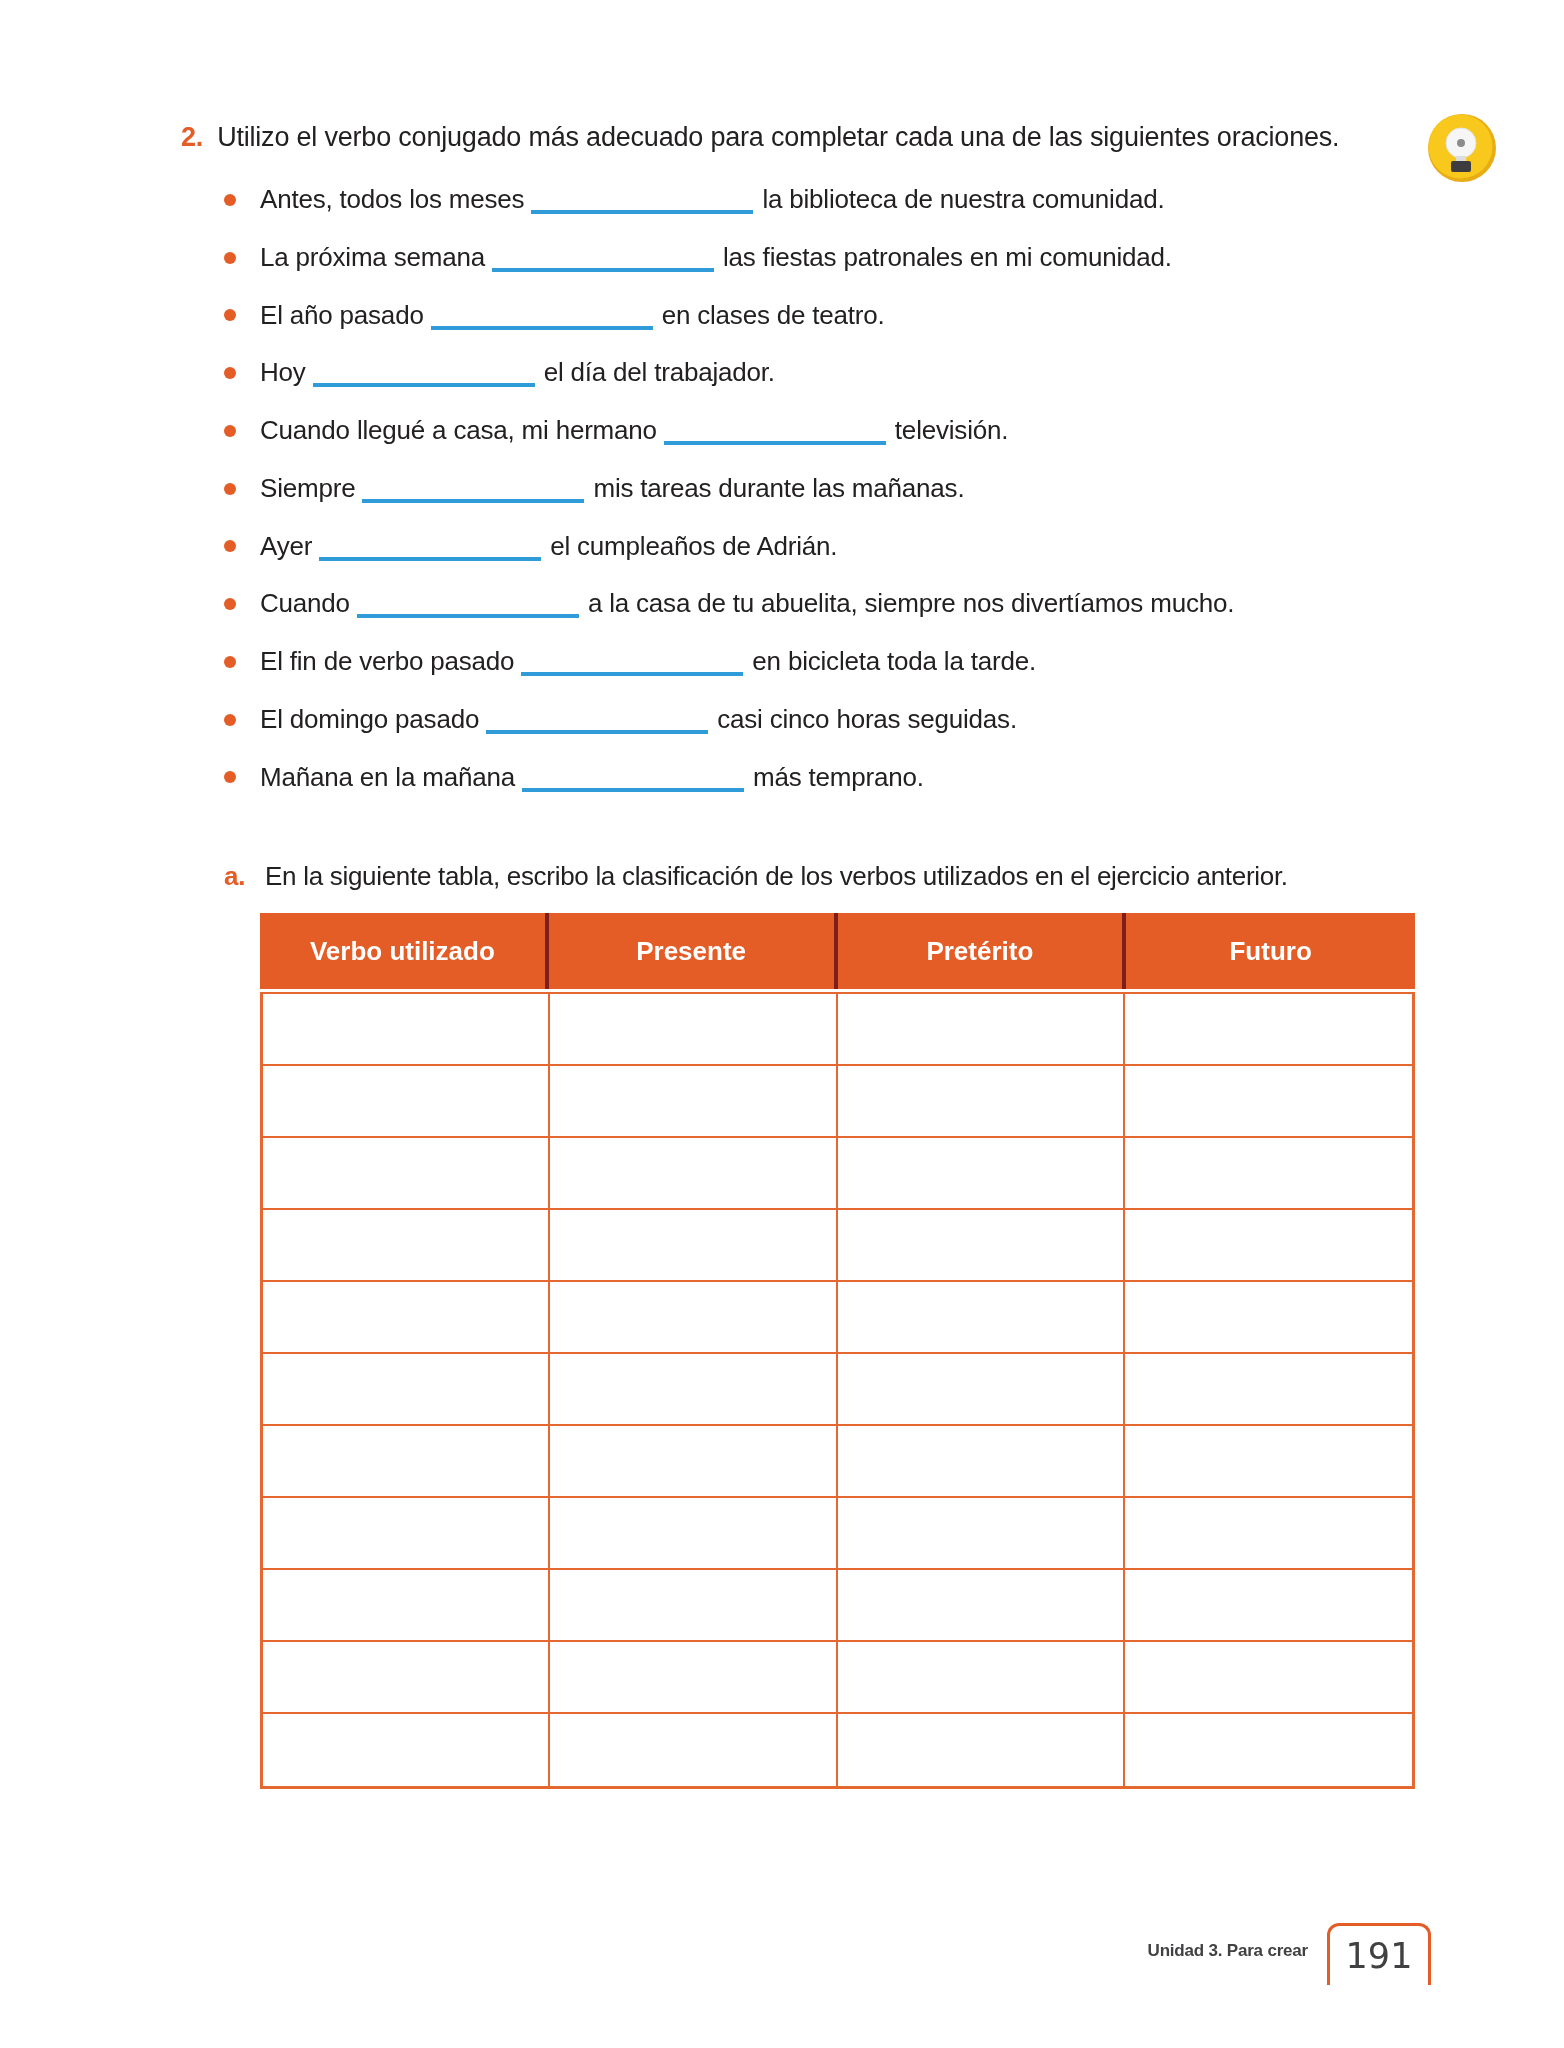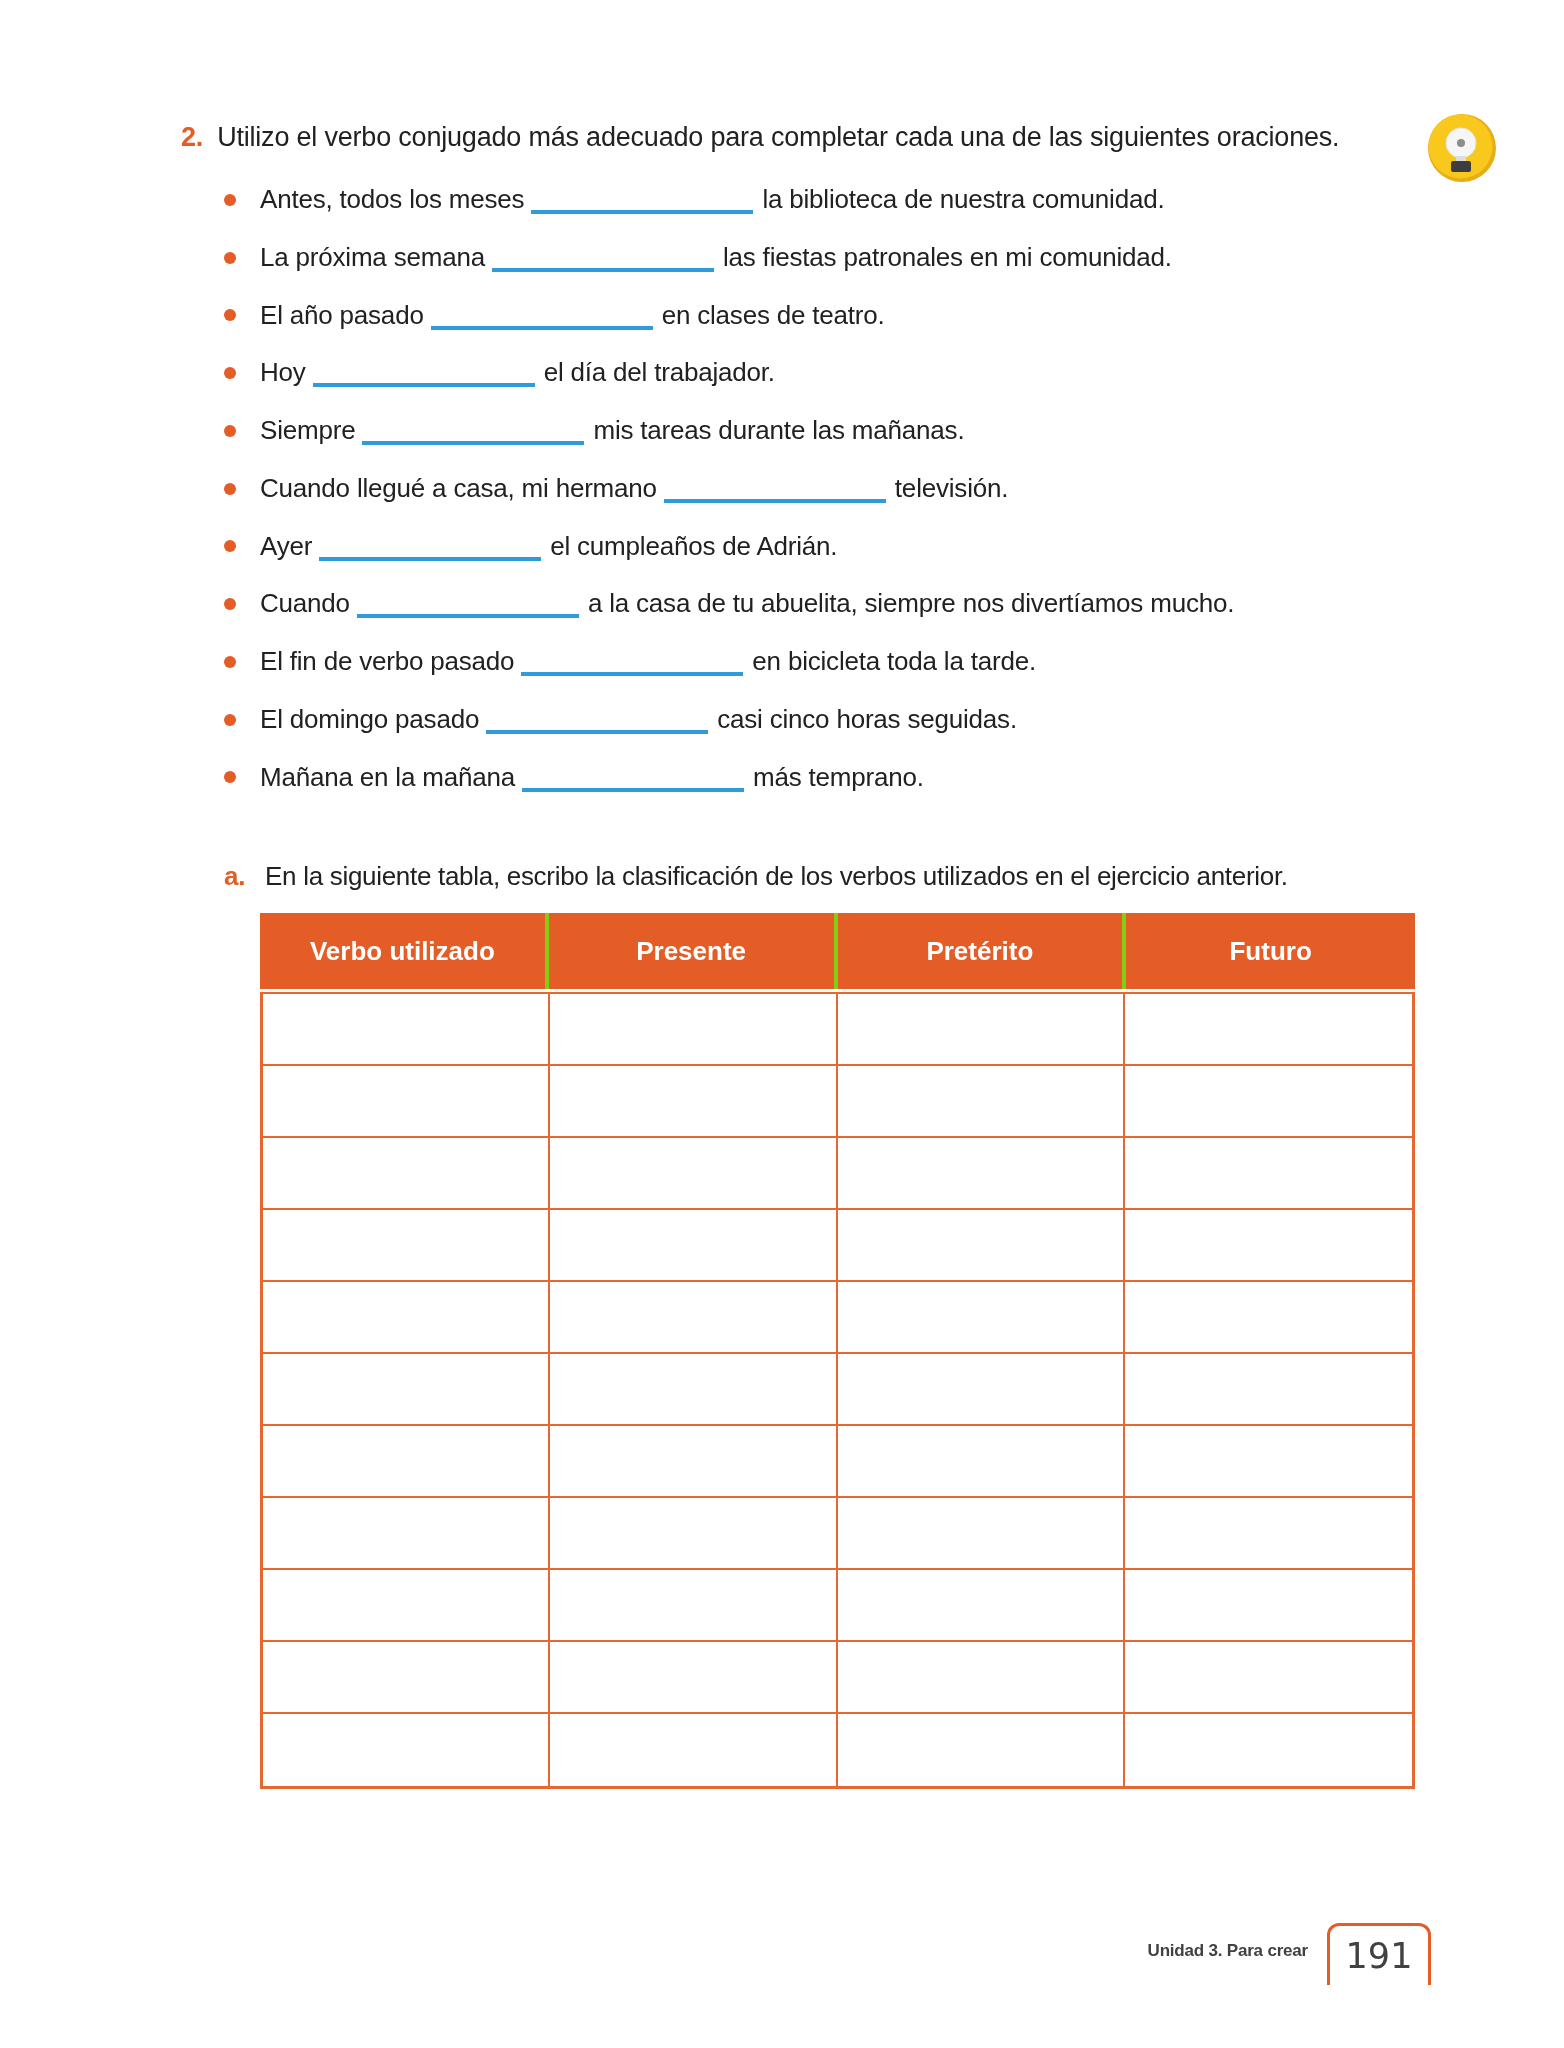--- a/index.html
+++ b/index.html
@@ -60,21 +60,21 @@
   .item-a .marker{color:var(--orange);font-weight:700;margin-right:13px;}
   
   .verb-table{position:absolute;left:260px;top:913px;width:1155px;}
   .thead{
     display:grid;grid-template-columns:repeat(4,1fr);
     height:76px;background:var(--orange);
   }
   .th{
     display:flex;align-items:center;justify-content:center;
     color:var(--header-text);font-weight:700;font-size:26px;
-    border-right:4px solid #84cc16;
+    border-right:4px solid #7f1d1d;
   }
   .th:last-child{border-right:none;}
   .tbody{
     margin-top:3px;
     display:grid;grid-template-columns:repeat(4,1fr);grid-auto-rows:72px;
     border:3px solid var(--table-border);border-top:2px solid var(--table-border);
     background:#fff;
   }
   .td{
     border-right:2px solid var(--table-border);
@@ -126,22 +126,22 @@
       <rect class="bulb-neck" x="30" y="44" width="10" height="7"></rect>
       <rect class="bulb-base" x="25" y="49" width="20" height="11" rx="2"></rect>
     </svg>
   </div>
 
   <ul class="bullets">
     <li><span>Antes, todos los meses</span><span class="blank"></span><span>la biblioteca de nuestra comunidad.</span></li>
     <li><span>La próxima semana</span><span class="blank"></span><span>las fiestas patronales en mi comunidad.</span></li>
     <li><span>El año pasado</span><span class="blank"></span><span>en clases de teatro.</span></li>
     <li><span>Hoy</span><span class="blank"></span><span>el día del trabajador.</span></li>
+    <li><span>Cuando llegué a casa, mi hermano</span><span class="blank"></span><span>televisión.</span></li>
     <li><span>Siempre</span><span class="blank"></span><span>mis tareas durante las mañanas.</span></li>
-    <li><span>Cuando llegué a casa, mi hermano</span><span class="blank"></span><span>televisión.</span></li>
     <li><span>Ayer</span><span class="blank"></span><span>el cumpleaños de Adrián.</span></li>
     <li><span>Cuando</span><span class="blank"></span><span>a la casa de tu abuelita, siempre nos divertíamos mucho.</span></li>
     <li><span>El fin de verbo pasado</span><span class="blank"></span><span>en bicicleta toda la tarde.</span></li>
     <li><span>El domingo pasado</span><span class="blank"></span><span>casi cinco horas seguidas.</span></li>
     <li><span>Mañana en la mañana</span><span class="blank"></span><span>más temprano.</span></li>
   </ul>
 
   <div class="item-a">
     <span class="marker">a.</span>
     <span>En la siguiente tabla, escribo la clasificación de los verbos utilizados en el ejercicio anterior.</span>

